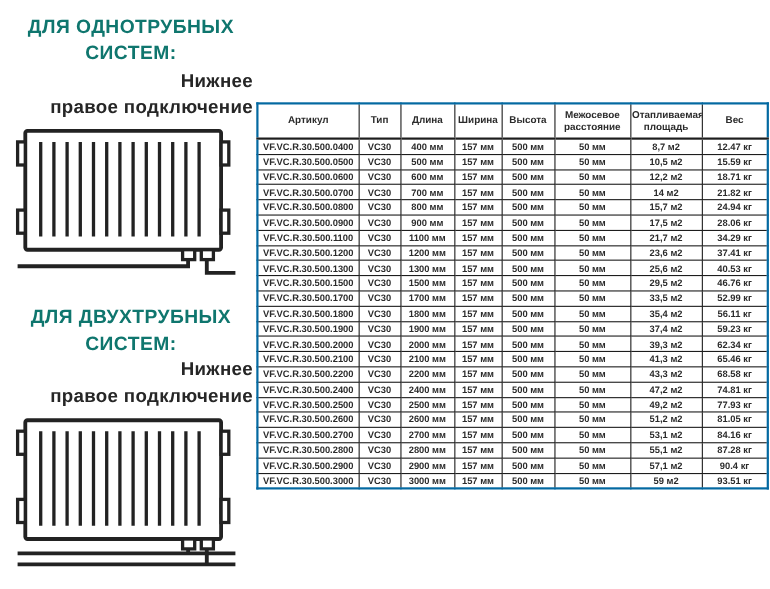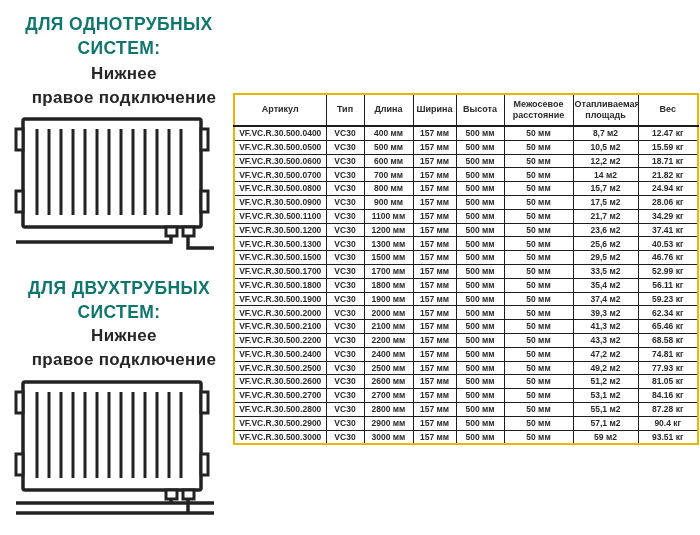--- a/index.html
+++ b/index.html
@@ -20,36 +20,36 @@
     font-weight: bold; font-size: 17.5px; line-height: 1.38;
     text-align: center; letter-spacing: 0.4px; color: #0f766e;
     white-space: pre-line;
   }
   .heading-one { top: 12px; }
   .heading-two { top: 276px; }
 
   .section-sub {
     position: absolute; left: 10px; width: 212px;
     font-weight: bold; font-size: 17px; line-height: 1.42;
-    text-align: center; letter-spacing: 0.3px; color: #262626;
+    text-align: right; letter-spacing: 0.3px; color: #262626;
     white-space: pre-line;
   }
   .sub-one { top: 62px; }
   .sub-two { top: 324px; }
 
   .diagram { position: absolute; left: 6px; width: 204px; height: 143px; }
   .diagram-one { top: 112px; }
   .diagram-two { top: 375px; }
 
   
   .spec-table-wrap { position: absolute; left: 233px; top: 93px; width: 464px; }
   table.spec {
     border-collapse: collapse; table-layout: fixed;
     width: 464px;
-    border: 2px solid #eab308;
+    border: 2px solid #0369a1;
   }
   table.spec th, table.spec td {
     border: 1px solid #1d1d1d;
     padding: 0 1px;
     text-align: center; vertical-align: middle;
     overflow: hidden; white-space: nowrap;
   }
   table.spec th {
     height: 30px;
     font-size: 9px; font-weight: bold; color: #2b2b2b;

